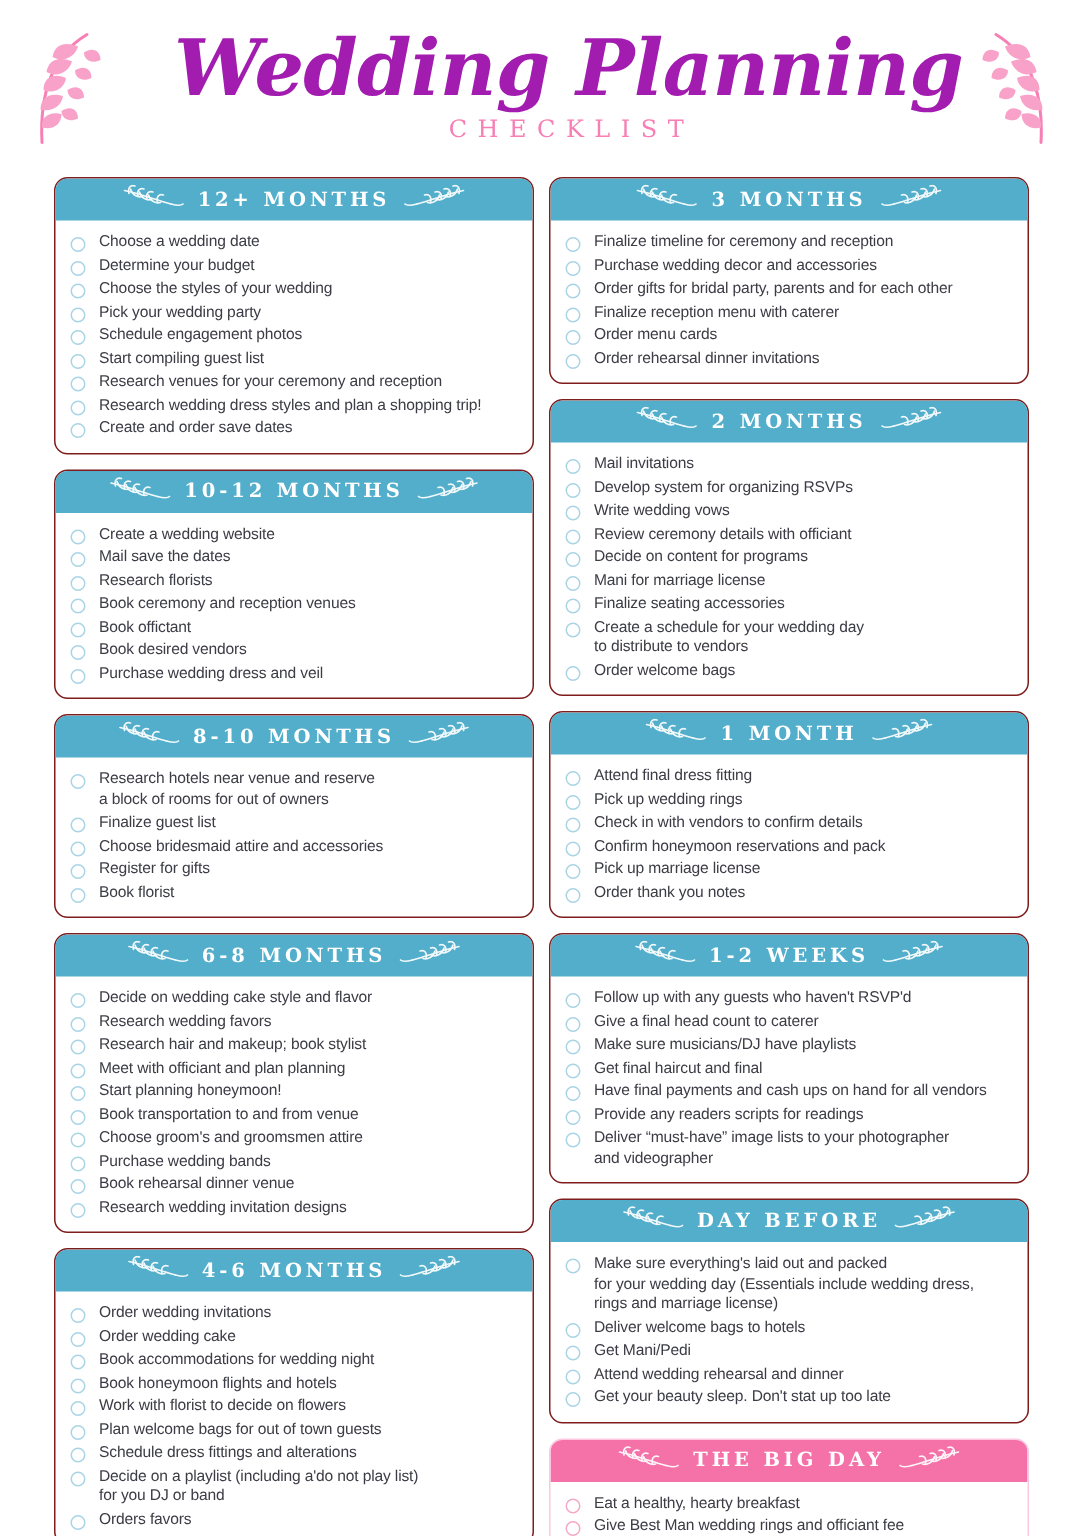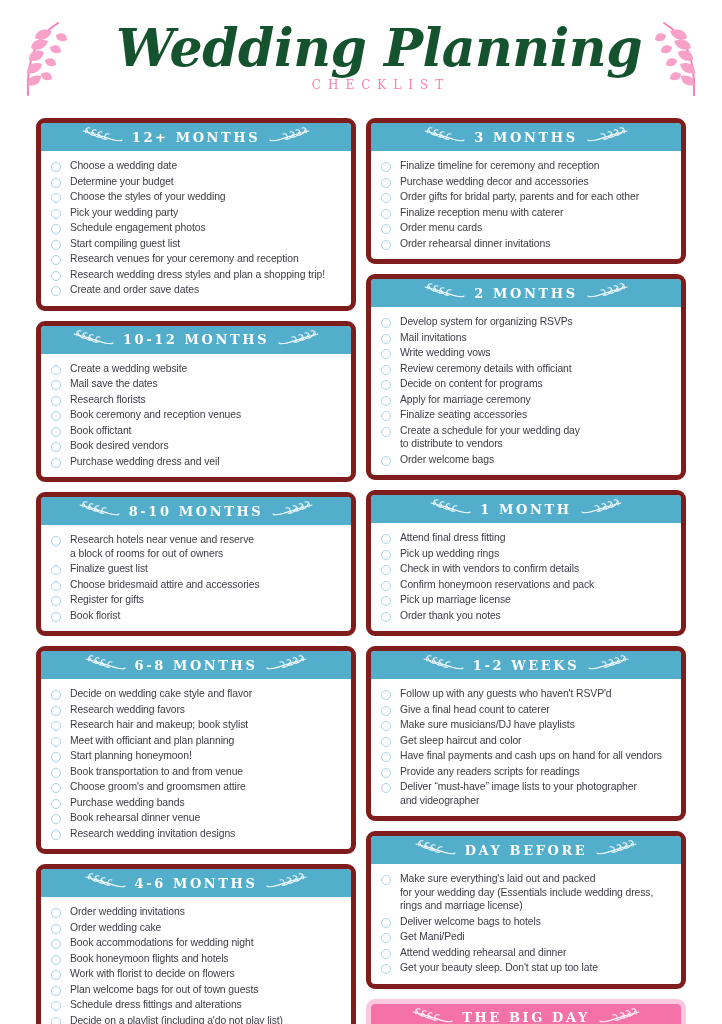--- a/index.html
+++ b/index.html
@@ -38,29 +38,29 @@
     margin: 0 6px;
     position: relative;
     top: -2px;
   }
   .main-title {
     font-family: "DejaVu Serif", serif;
     font-style: italic;
     font-weight: 700;
     font-size: 52px;
     line-height: 1;
-    color: #14532d;
+    color: #a21caf;
     letter-spacing: -0.5px;
     white-space: nowrap;
     margin-left: 36px;
   }
   .sub-title {
     font-family: "DejaVu Serif", serif;
     font-weight: 400;
-    font-size: 12px;
+    font-size: 16px;
     color: #F77FB5;
     letter-spacing: 7px;
     margin-top: 4px;
     margin-left: 40px;
     white-space: nowrap;
   }
 
   
   .columns {
     display: flex;
@@ -71,21 +71,21 @@
   }
   .col {
     width: 320px;
     display: flex;
     flex-direction: column;
     gap: 10px;
   }
 
   
   .card {
-    border: 5px solid #7f1d1d;
+    border: 1px solid #7f1d1d;
     border-radius: 9px;
     background: #ffffff;
     overflow: hidden;
   }
   .card.pink { border-color: #FAC8DF; }
 
   .card-header {
     background: #52AECB;
     height: 28px;
     display: flex;
@@ -625,41 +625,41 @@
 <path d="M11 8 C10 4, 12 2, 15 3"></path>
 <path d="M17 10 C16 6, 18 4, 21 5"></path>
 <path d="M24 12 C23 8, 25 6, 28 7"></path>
 </g>
             </svg>
           </span>
         </div>
         <div class="card-body">
           <div class="item">
             <span class="cb"></span>
+            <span class="item-text">Mail invitations</span>
+          </div>
+          <div class="item">
+            <span class="cb"></span>
             <span class="item-text">Develop system for organizing RSVPs</span>
           </div>
           <div class="item">
             <span class="cb"></span>
-            <span class="item-text">Mail invitations</span>
-          </div>
-          <div class="item">
-            <span class="cb"></span>
             <span class="item-text">Write wedding vows</span>
           </div>
           <div class="item">
             <span class="cb"></span>
             <span class="item-text">Review ceremony details with officiant</span>
           </div>
           <div class="item">
             <span class="cb"></span>
             <span class="item-text">Decide on content for programs</span>
           </div>
           <div class="item">
             <span class="cb"></span>
-            <span class="item-text">Apply for marriage ceremony</span>
+            <span class="item-text">Mani for marriage license</span>
           </div>
           <div class="item">
             <span class="cb"></span>
             <span class="item-text">Finalize seating accessories</span>
           </div>
           <div class="item">
             <span class="cb"></span>
             <span class="item-text">Create a schedule for your wedding day<br>to distribute to vendors</span>
           </div>
           <div class="item">
@@ -771,21 +771,21 @@
           <div class="item">
             <span class="cb"></span>
             <span class="item-text">Give a final head count to caterer</span>
           </div>
           <div class="item">
             <span class="cb"></span>
             <span class="item-text">Make sure musicians/DJ have playlists</span>
           </div>
           <div class="item">
             <span class="cb"></span>
-            <span class="item-text">Get sleep haircut and color</span>
+            <span class="item-text">Get final haircut and final</span>
           </div>
           <div class="item">
             <span class="cb"></span>
             <span class="item-text">Have final payments and cash ups on hand for all vendors</span>
           </div>
           <div class="item">
             <span class="cb"></span>
             <span class="item-text">Provide any readers scripts for readings</span>
           </div>
           <div class="item">

